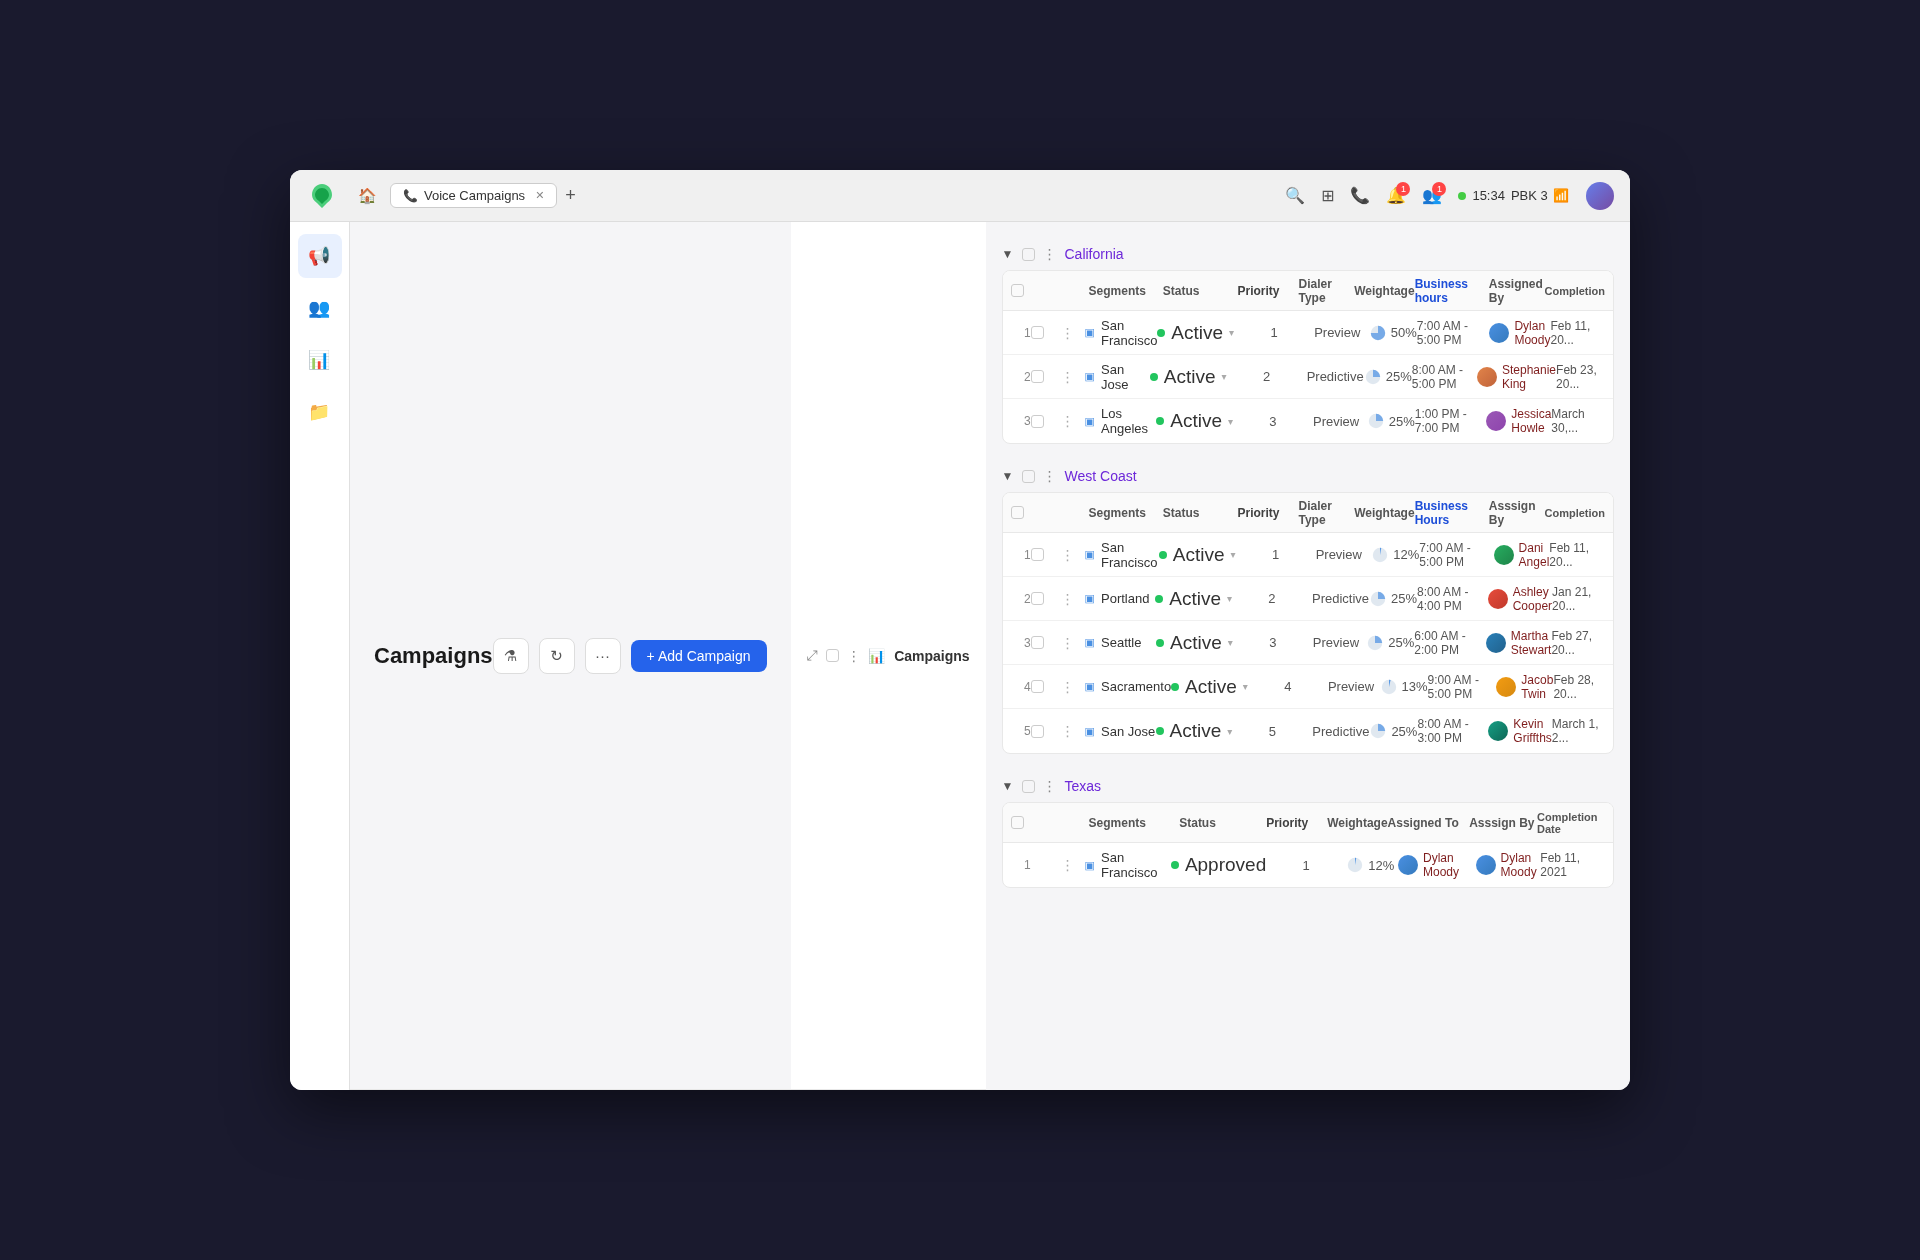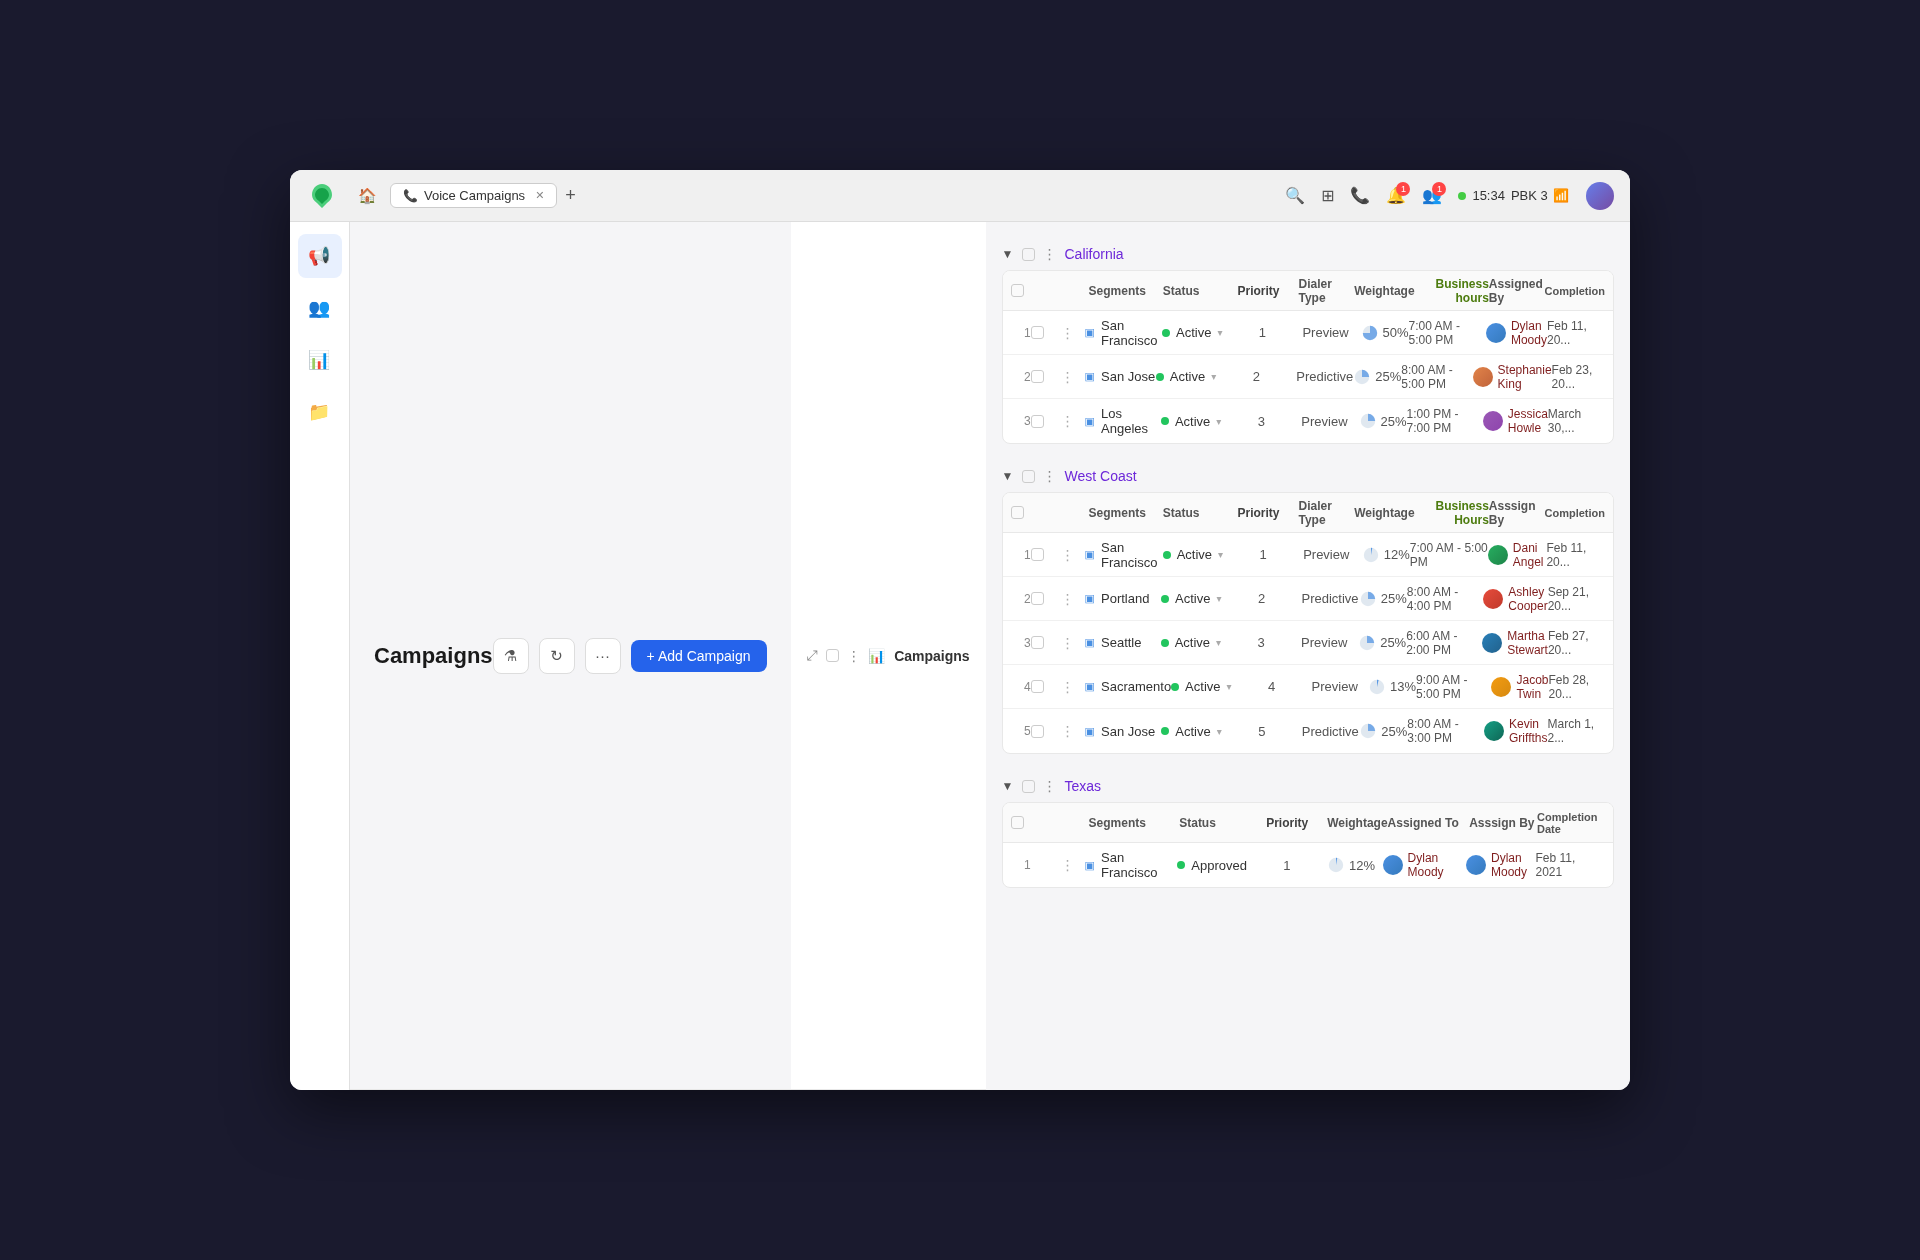--- a/index.html
+++ b/index.html
@@ -241,21 +241,21 @@
       padding: 0 8px;
       height: 40px;
     }
     .th-check { width: 30px; flex-shrink: 0; }
     .th-dots { width: 20px; flex-shrink: 0; }
     .th-segment { flex: 2; font-size: 12px; font-weight: 600; color: #555; padding-left: 24px; }
     .th-status { flex: 1.5; font-size: 12px; font-weight: 600; color: #555; }
     .th-priority { width: 80px; flex-shrink: 0; font-size: 12px; font-weight: 600; color: #404040; text-align: center; }
     .th-dialer { flex: 1.5; font-size: 12px; font-weight: 600; color: #555; }
     .th-weightage { flex: 1.2; font-size: 12px; font-weight: 600; color: #555; }
-    .th-business { flex: 2; font-size: 12px; font-weight: 600; color: #4d7c0f; text-align: right; }
+    .th-business { flex: 2; font-size: 12px; font-weight: 600; color: #1d4ed8; }
     .th-assigned { flex: 1.5; font-size: 12px; font-weight: 600; color: #555; }
     .th-completion { flex: 1.5; font-size: 11px; font-weight: 600; color: #555; }
 
     .table-row {
       display: flex;
       align-items: center;
       border-bottom: 1px solid #f0f0f0;
       padding: 0 8px;
       height: 44px;
     }
@@ -266,21 +266,21 @@
     .td-segment { flex: 2; font-size: 13px; color: #333; display: flex; align-items: center; gap: 6px; padding-left: 4px; }
     .td-status { flex: 1.5; font-size: 13px; display: flex; align-items: center; gap: 6px; }
     .td-priority { width: 80px; flex-shrink: 0; font-size: 13px; color: #555; text-align: center; }
     .td-dialer { flex: 1.5; font-size: 13px; color: #555; }
     .td-weightage { flex: 1.2; font-size: 13px; color: #555; display: flex; align-items: center; gap: 4px; }
     .td-business { flex: 2; font-size: 12px; color: #555; }
     .td-assigned { flex: 1.5; font-size: 12px; color: #7f1d1d; display: flex; align-items: center; gap: 5px; }
     .td-completion { flex: 1.5; font-size: 12px; color: #555; }
 
     .status-green-dot { width: 8px; height: 8px; background: #22c55e; border-radius: 50%; flex-shrink: 0; }
-    .status-label { font-size: 13px; color: #333; }
+    .status-label { font-size: 19px; color: #333; }
     .status-chevron { color: #aaa; font-size: 10px; cursor: pointer; }
 
     .mini-pie {
       width: 18px;
       height: 18px;
       flex-shrink: 0;
     }
 
     .assigned-avatar {
       width: 20px; height: 20px;
@@ -588,21 +588,21 @@
                   <circle cx="10" cy="10" r="8" fill="#e0e8f0"></circle>
                   <path d="M10 10 L10 2 A8 8 0 0 1 18 10 Z" fill="#4a90e2" opacity="0.7"></path>
                 </svg>
                 25%
               </div>
               <div class="td-business">8:00 AM - 4:00 PM</div>
               <div class="td-assigned">
                 <div class="assigned-avatar" style="background:linear-gradient(135deg,#e74c3c,#c0392b);"></div>
                 Ashley Cooper
               </div>
-              <div class="td-completion">Sep 21, 20...</div>
+              <div class="td-completion">Jan 21, 20...</div>
             </div>
 
             <div class="table-row">
               <div class="td-num">3</div>
               <div class="td-check">
                   <div class="checkbox-sm"></div>
                 </div>
               <div class="td-dots">⋮</div>
               <div class="td-segment">
                 <span style="color:#4a90e2;font-size:11px;">▣</span>

